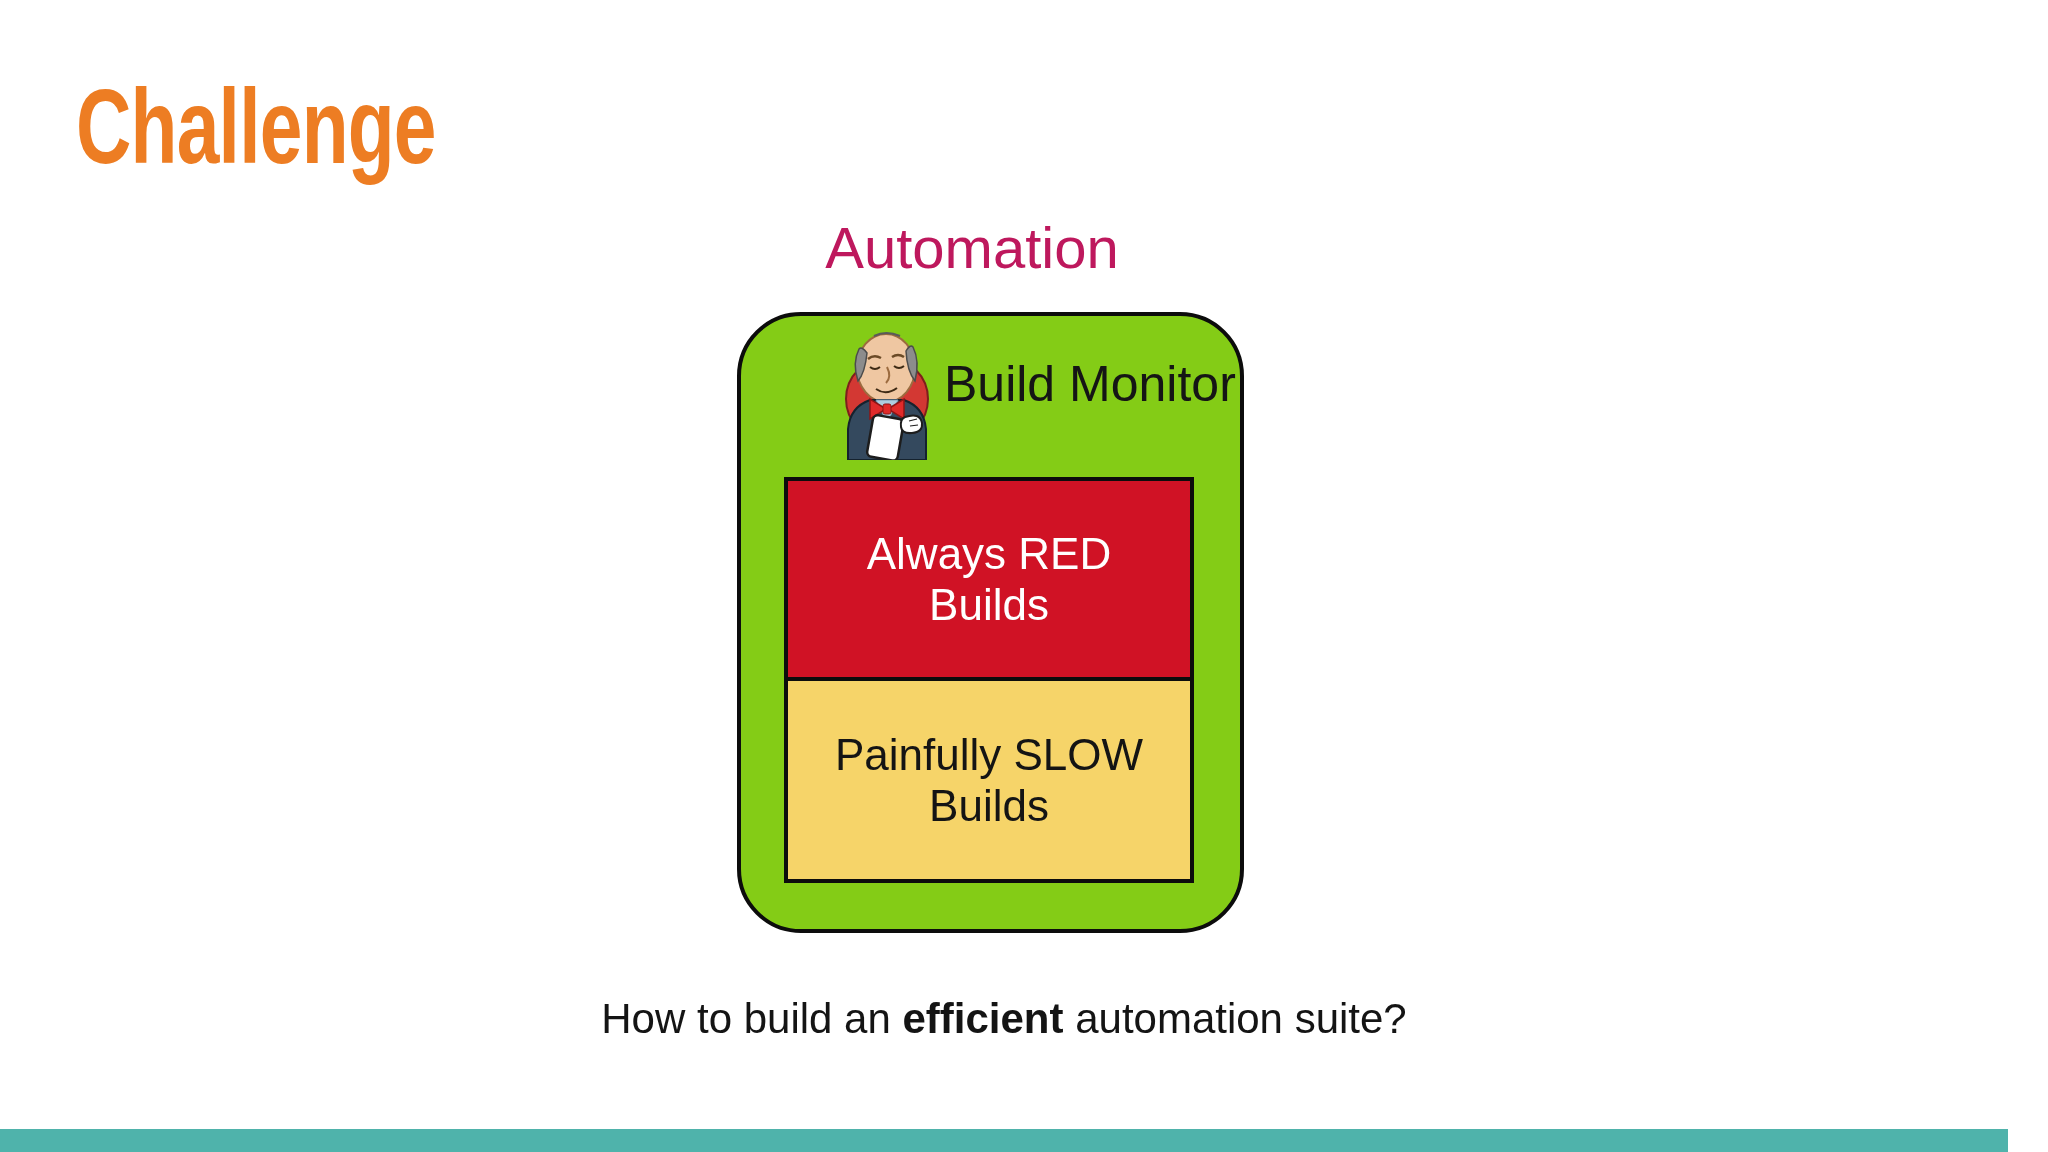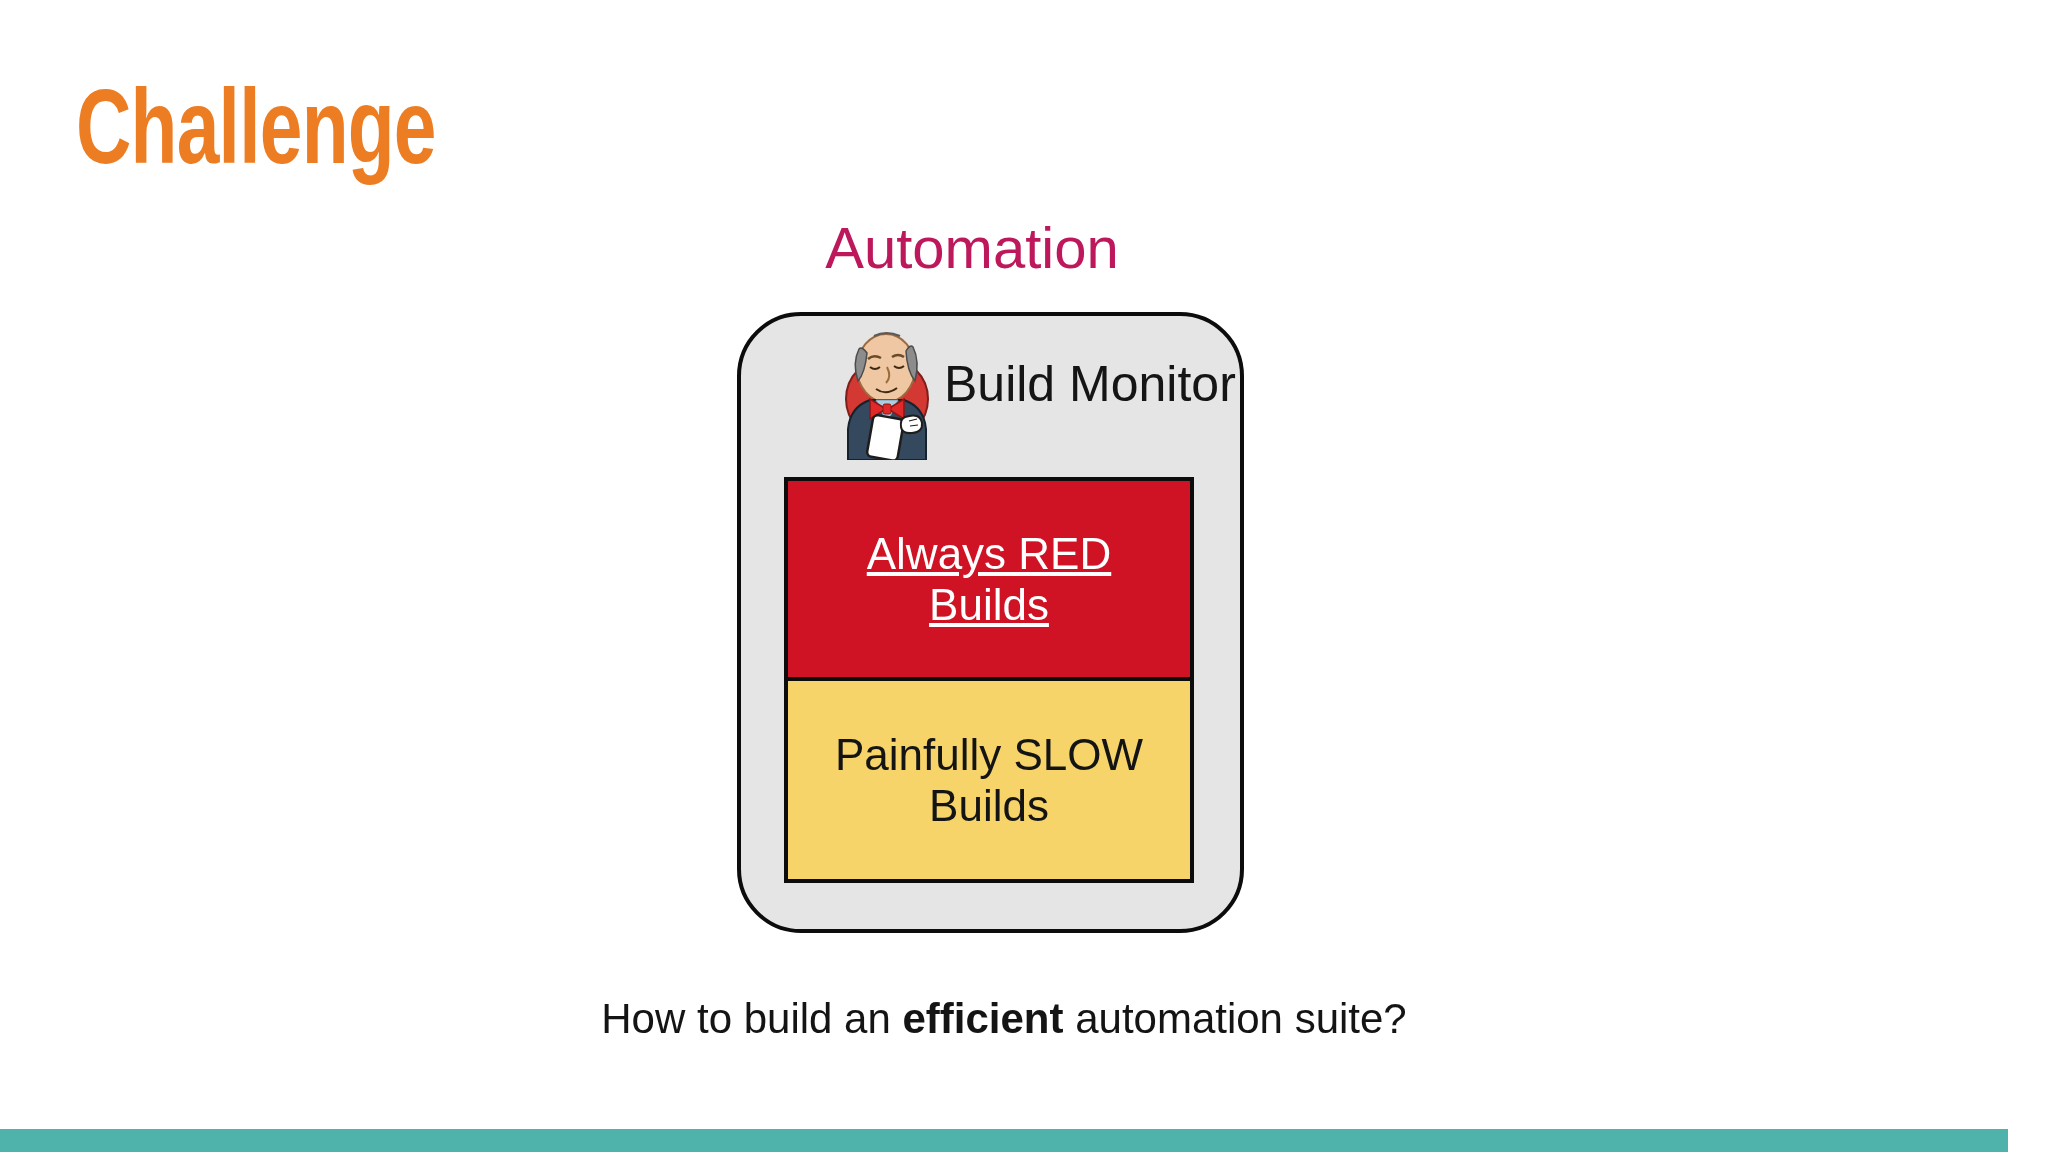--- a/index.html
+++ b/index.html
@@ -47,21 +47,21 @@
   
   .monitor-box {
     position: absolute;
     left: 737px;
     top: 312px;
     width: 507px;
     height: 621px;
     box-sizing: border-box;
     border: 4px solid #0c0c0c;
     border-radius: 64px;
-    background: #e5e5e5;
+    background: #84cc16;
   }
   .monitor-header {
     position: absolute;
     left: 93px;
     top: 9px;
     display: flex;
     align-items: center;
     gap: 10px;
   }
   .jenkins-wrap {
@@ -90,21 +90,20 @@
     justify-content: center;
     text-align: center;
     font-size: 44px;
     line-height: 1.16;
   }
   .status-box.red {
     top: 161px;
     height: 204px;
     background: var(--red-box, #D01225);
     color: #ffffff;
-    text-decoration: underline;
   }
   .status-box.yellow {
     top: 361px;
     height: 206px;
     background: var(--yellow-box, #F6D469);
     color: #141414;
   }
 
   
   .question {

